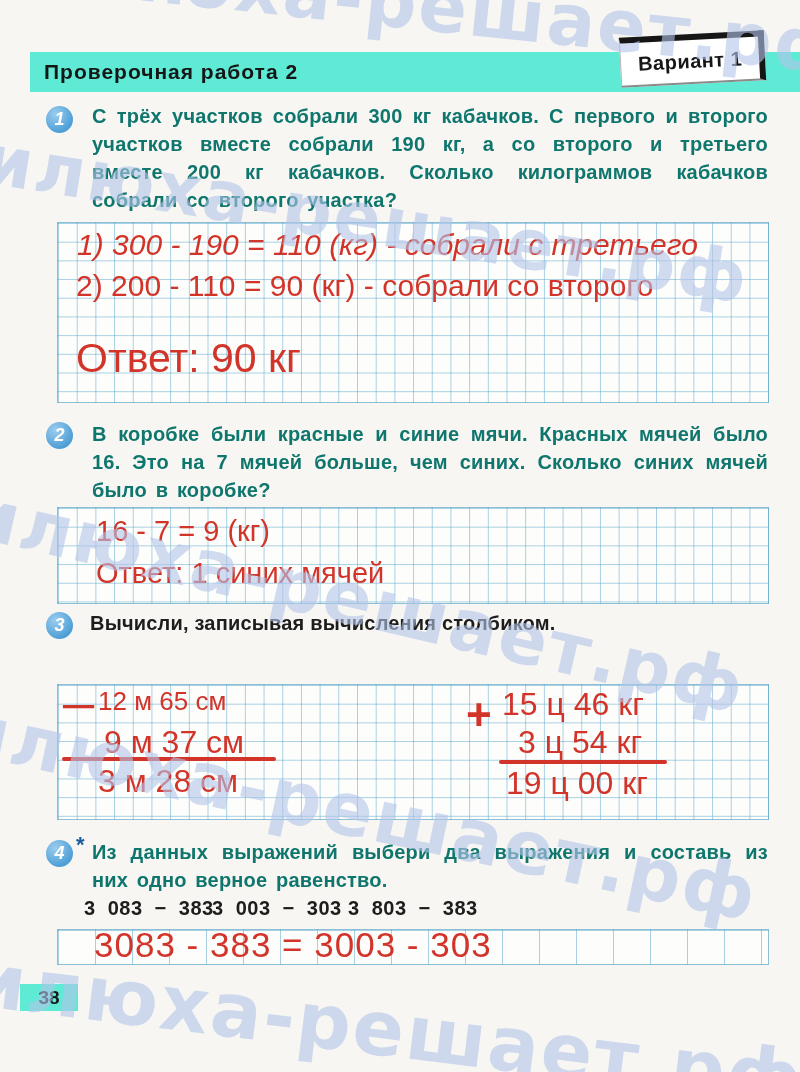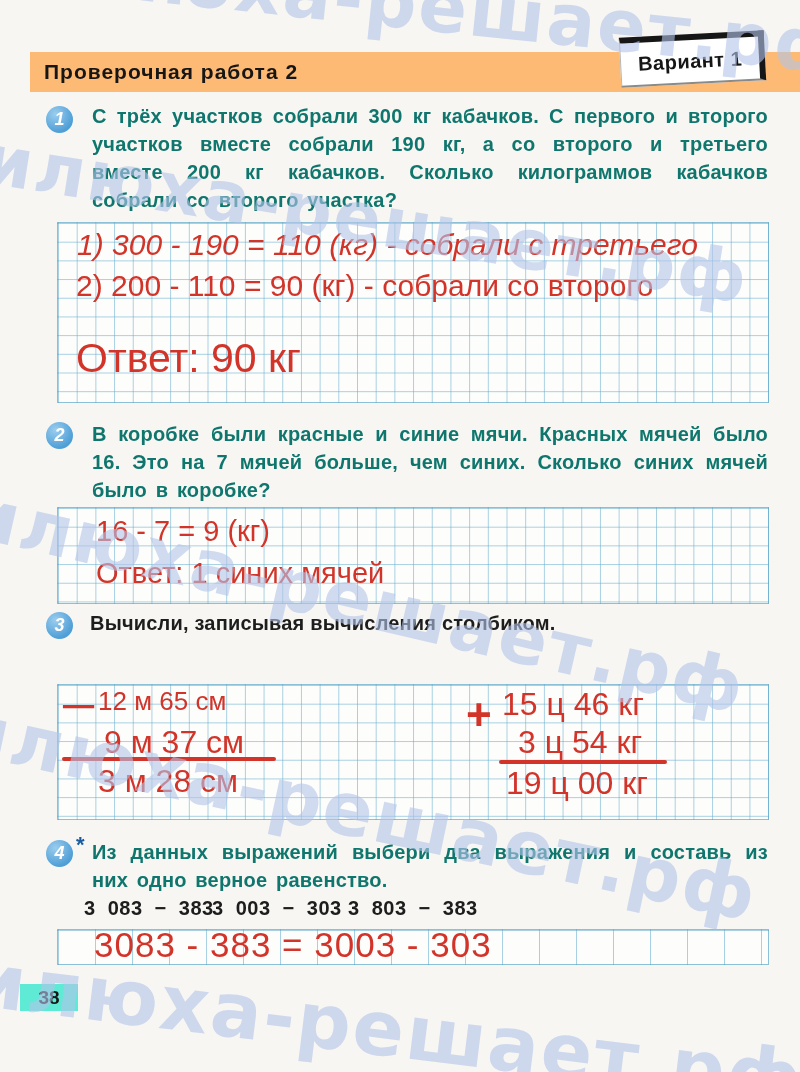--- a/index.html
+++ b/index.html
@@ -24,21 +24,21 @@
     pointer-events:none;
   }
   .wm1{left:55px;top:-34px;font-size:72px;transform:rotate(6deg);}
   .wm2{left:-20px;top:178px;font-size:70px;transform:rotate(9deg);}
   .wm3{left:-40px;top:558px;font-size:72px;transform:rotate(13deg);}
   .wm4{left:-50px;top:768px;font-size:74px;transform:rotate(12deg);}
   .wm5{left:-30px;top:985px;font-size:76px;transform:rotate(7deg);}
   
   .hbar{
     position:absolute;left:30px;top:52px;width:770px;height:40px;
-    background:#fdba74;z-index:2;
+    background:#5eead4;z-index:2;
   }
   .htitle{
     position:absolute;left:14px;top:0;line-height:40px;
     font-size:21px;font-weight:bold;letter-spacing:1px;color:#161616;
   }
   .variant{
     position:absolute;left:620px;top:34px;width:138px;height:42px;
     background:#ffffff;
     border-top:6px solid #161616;
     border-right:6px solid #161616;

